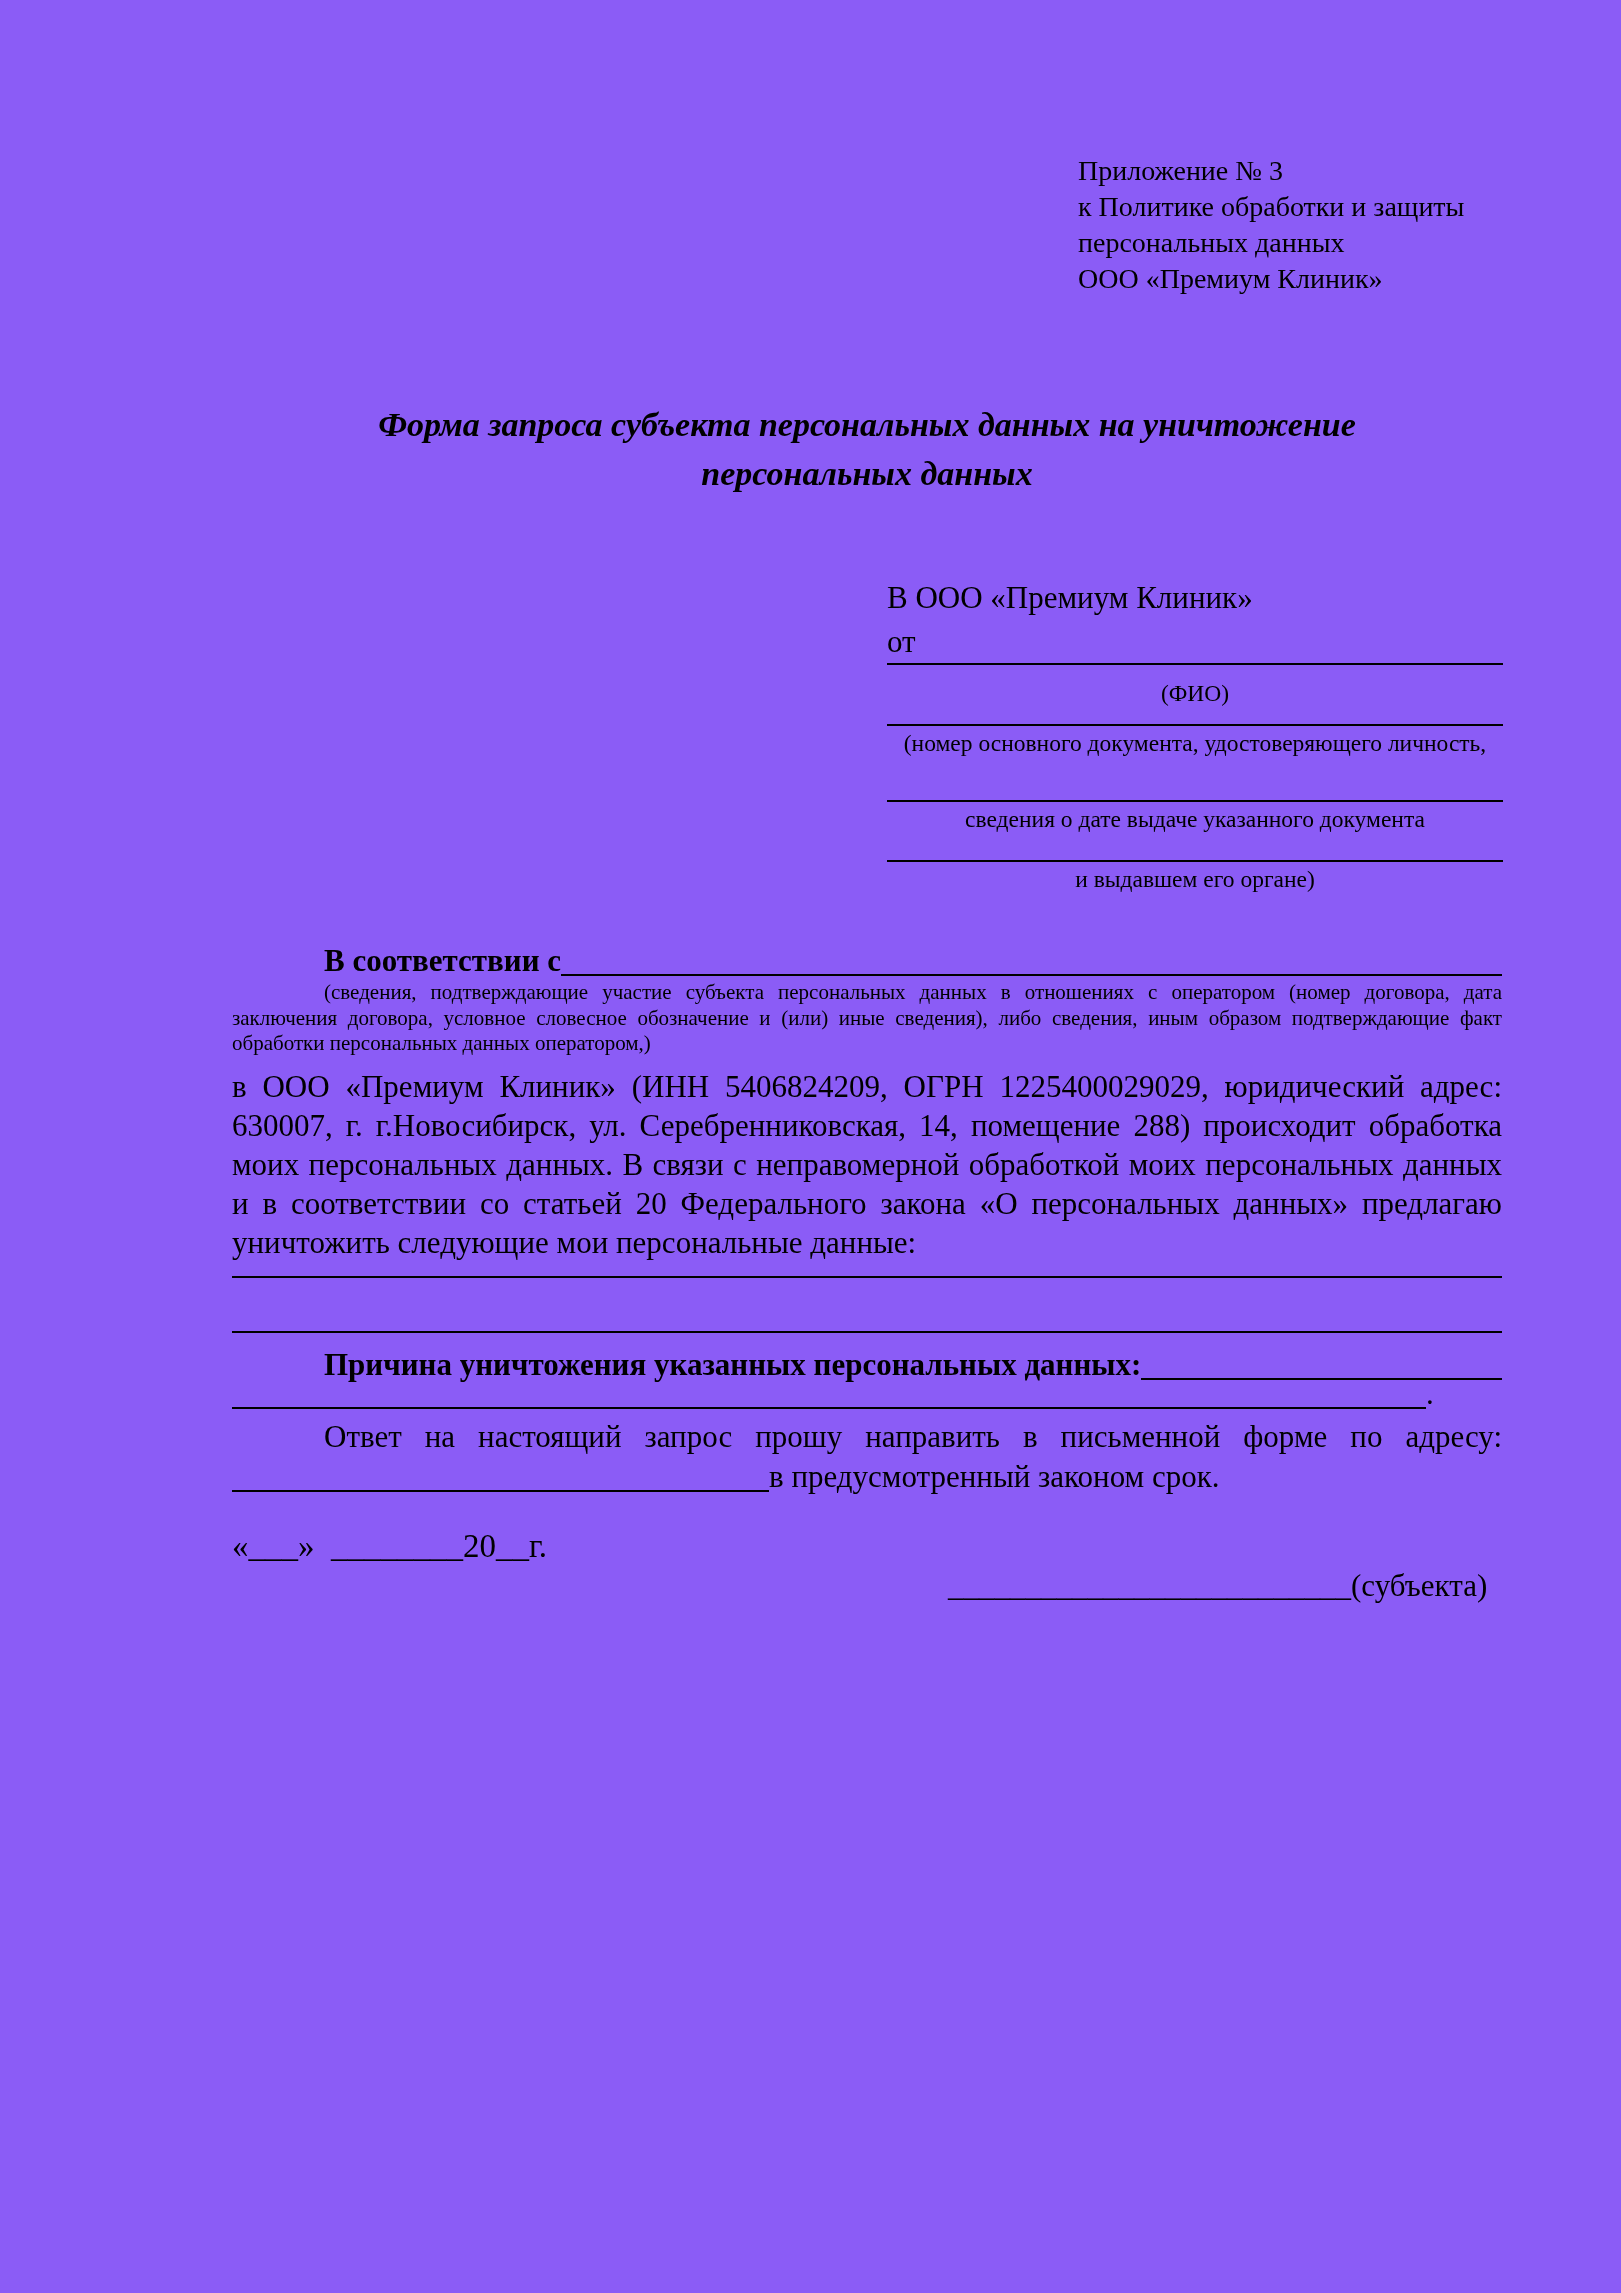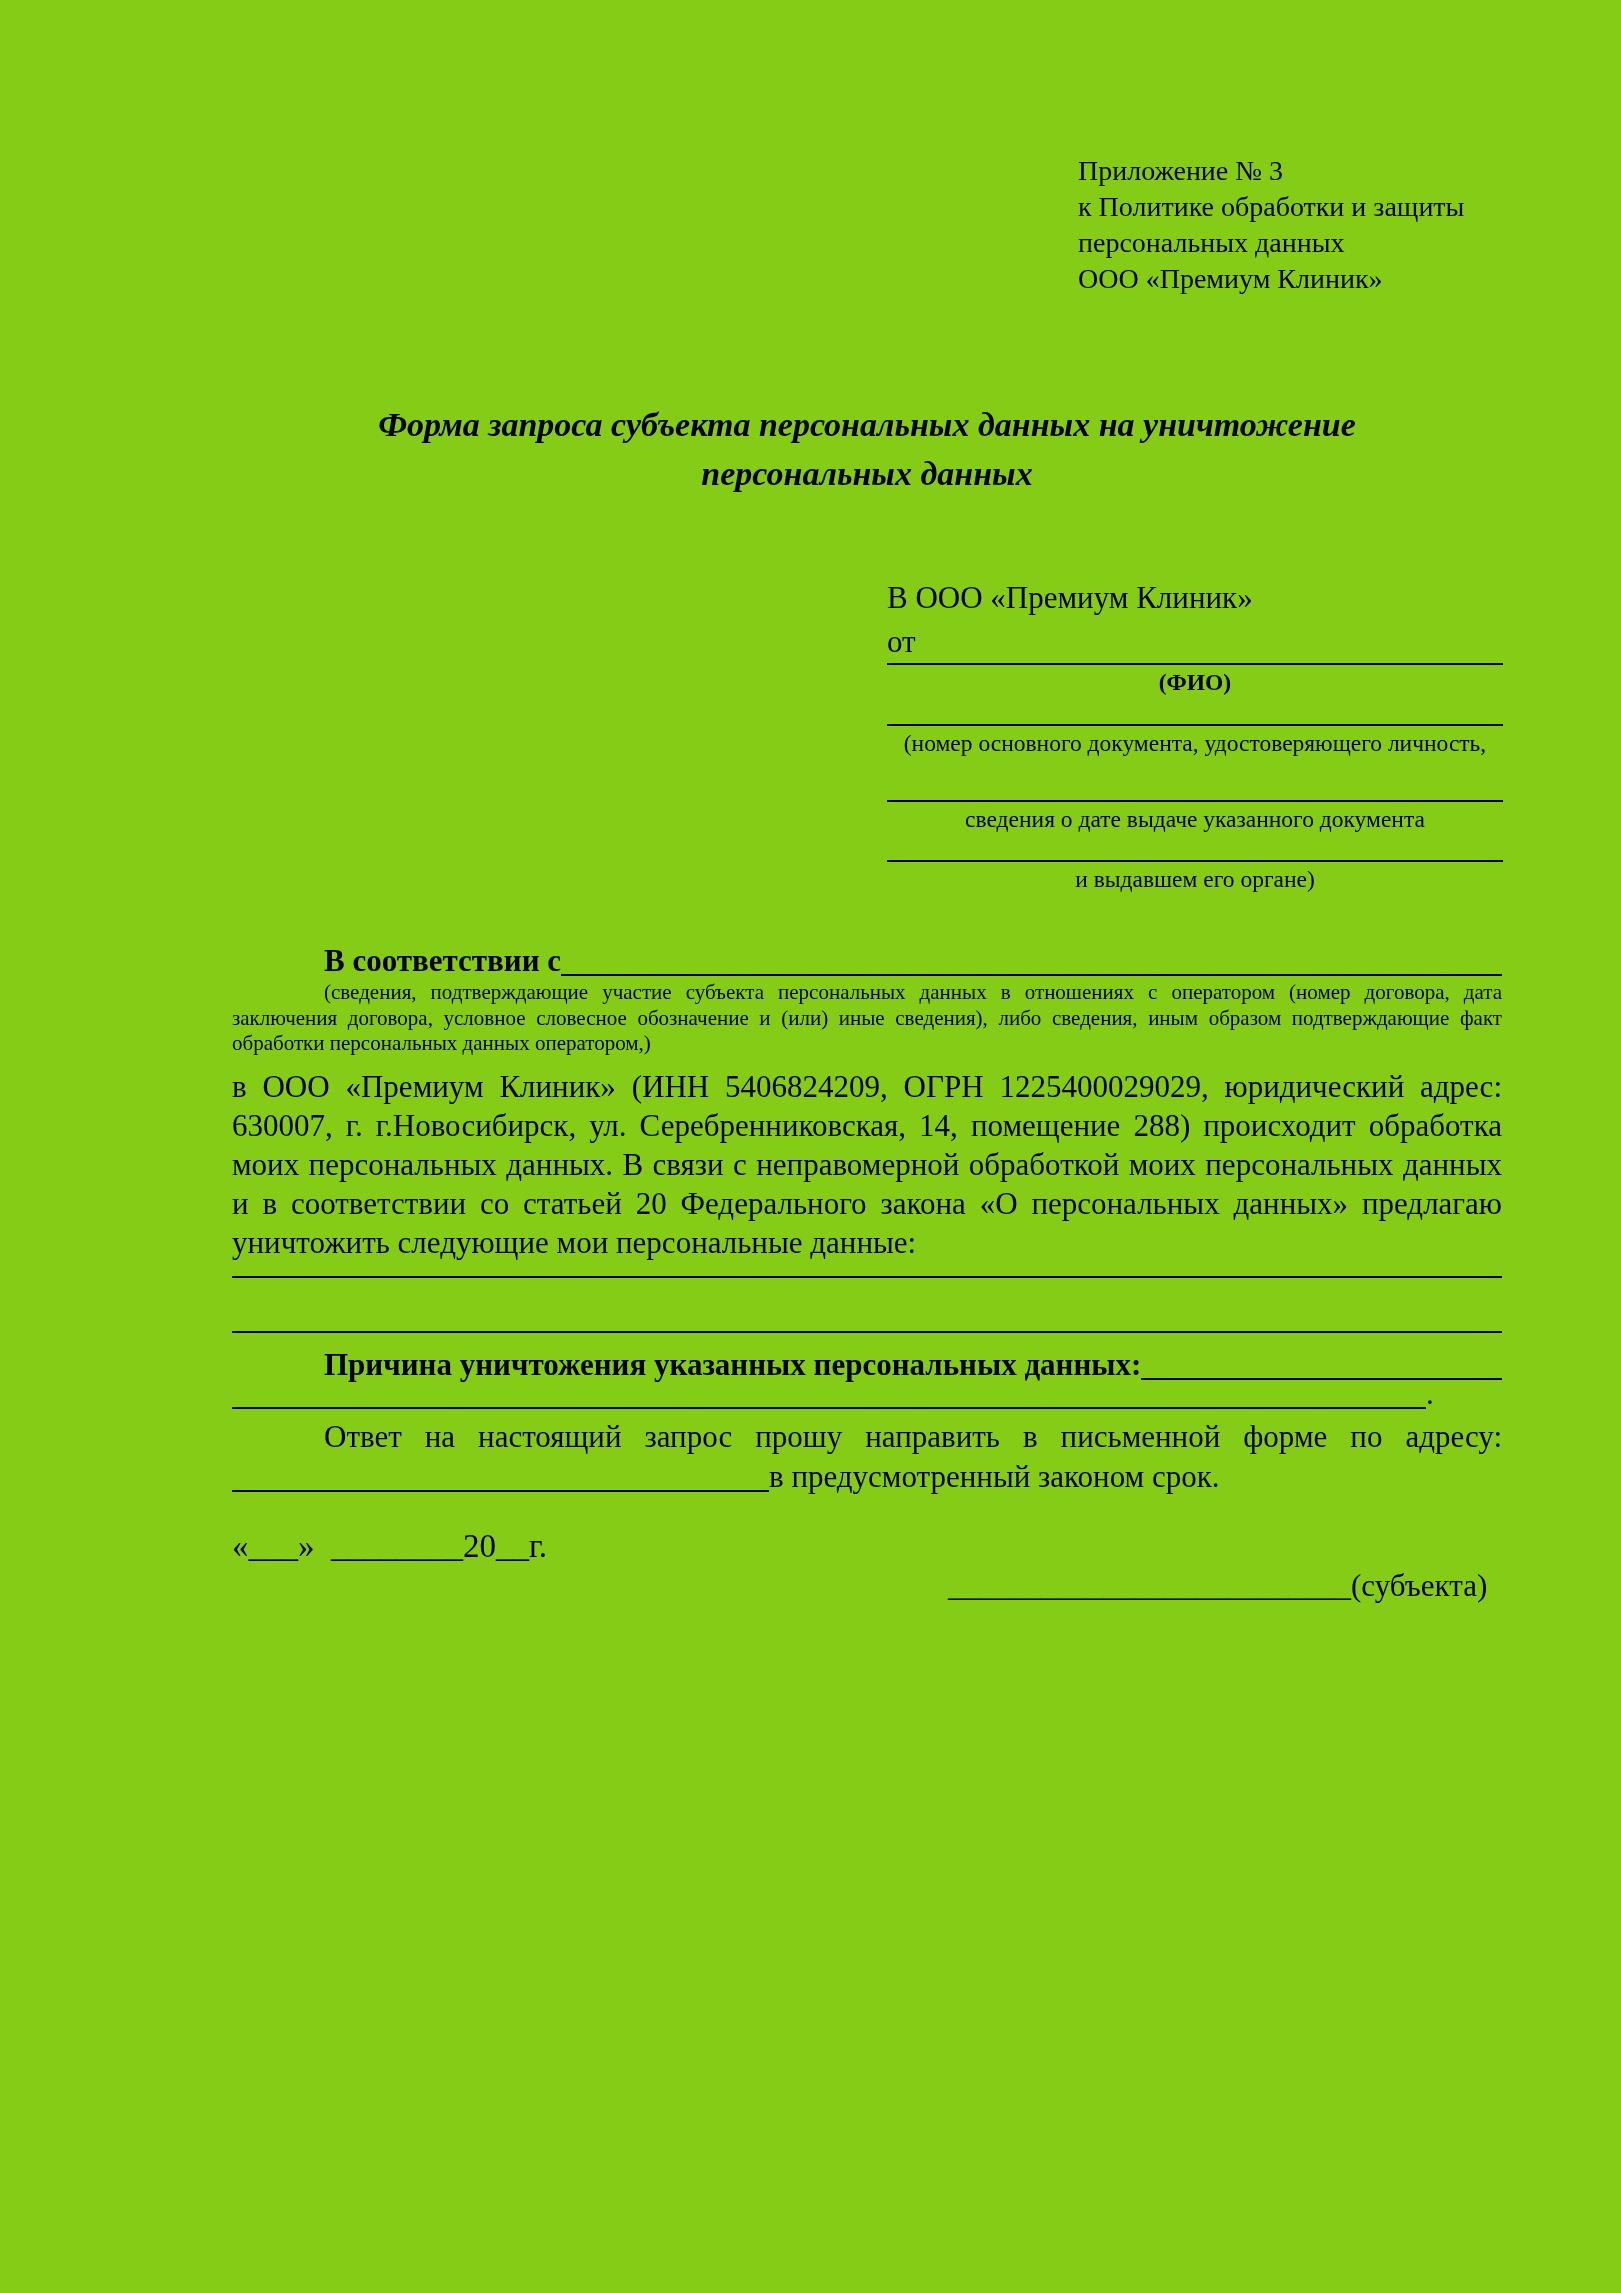--- a/index.html
+++ b/index.html
@@ -3,21 +3,21 @@
 <meta charset="utf-8">
 <style>
   * { margin: 0; padding: 0; box-sizing: border-box; }
   html, body { background: #ffffff; }
   body {
     width: 1621px; height: 2294px;
     position: relative;
     font-family: "Liberation Serif", "DejaVu Serif", serif;
     color: #000;
   }
-  .page { position: absolute; inset: 0; background: #84cc16; }
+  .page { position: absolute; inset: 0; background: #8b5cf6; }
 
   .appendix {
     position: absolute; left: 1078px; top: 153px;
     font-size: 28px; line-height: 36px; white-space: nowrap;
   }
 
   .title {
     position: absolute; left: 232px; top: 400px; width: 1270px;
     text-align: center; font-weight: bold;
     font-size: 34px; line-height: 49px; font-style: italic;
@@ -78,21 +78,21 @@
   <div class="title">
     <div>Форма запроса субъекта персональных данных на уничтожение</div>
     <div>персональных данных</div>
   </div>
 
   <div class="addressee">
     <div class="addr-line" style="top:0;">В ООО «Премиум Клиник»</div>
     <div class="addr-line" style="top:44px;">от</div>
 
     <div class="f-line" style="top:85px;"></div>
-    <div class="f-cap" style="top:91px;font-weight:bold;">(ФИО)</div>
+    <div class="f-cap" style="top:102px;">(ФИО)</div>
 
     <div class="f-line" style="top:146px;"></div>
     <div class="f-cap" style="top:152px;">(номер основного документа, удостоверяющего личность,</div>
 
     <div class="f-line" style="top:222px;"></div>
     <div class="f-cap" style="top:228px;">сведения о дате выдаче указанного документа</div>
 
     <div class="f-line" style="top:282px;"></div>
     <div class="f-cap" style="top:288px;">и выдавшем его органе)</div>
   </div>

